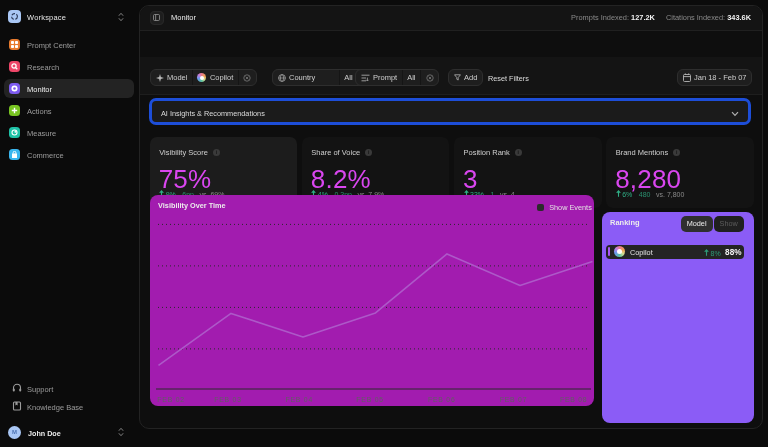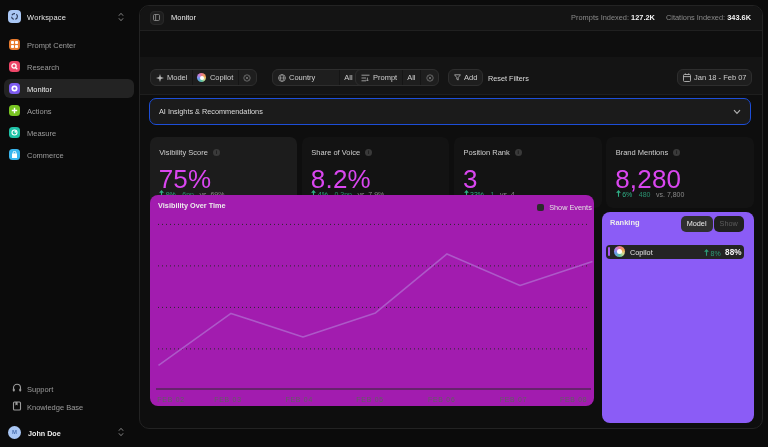--- a/index.html
+++ b/index.html
@@ -53,21 +53,21 @@
   .seg { display:flex; align-items:center; padding:0 4.5px; gap:3.5px; font-size:7.5px; color:#cecece; white-space:nowrap; }
   .seg + .seg { border-left:1px solid #151515; }
   .pillbtn { position:absolute; top:12px; height:17px; display:flex; align-items:center; gap:3.5px;
     background:#1e1e1e; border:1px solid #2e2e2e; border-radius:6px; padding:0 4.5px; font-size:7.5px; color:#cecece; white-space:nowrap; }
   .reset { position:absolute; top:17px; font-size:7.3px; color:#dedede; font-weight:500; white-space:nowrap; }
   .copilot-dot { width:9px; height:9px; border-radius:50%;
     background:conic-gradient(#e87a90 0deg, #f0a050 70deg, #d8e090 120deg, #58c0a0 180deg, #6a9af0 250deg, #c080e0 310deg, #e87a90 360deg); position:relative; }
   .copilot-dot:after { content:""; position:absolute; left:2.5px; top:2.5px; width:4px; height:4px; background:#fff; border-radius:50%; }
 
   .ibar { position:absolute; left:9px; top:92px; width:602px; height:26.5px; background:#1b1b1b;
-    border:1px solid #1d4ed8; border-radius:7px; }
+    border:3px solid #1d4ed8; border-radius:7px; }
   .ibar .txt { position:absolute; left:9px; top:7.5px; font-size:7.3px; color:#dcdcdc; font-weight:500; }
   .ibar svg { position:absolute; right:9px; top:10px; }
 
   .scard { position:absolute; top:131px; width:147.6px; height:70.5px; background:#131313; border-radius:7px; }
   .scard.sel { background:#1c1c1c; }
   .clabel { position:absolute; left:9.5px; top:11px; font-size:7.5px; color:#cfcfcf; font-weight:500;
     display:flex; align-items:center; gap:5px; white-space:nowrap; }
   .cinfo { width:7px; height:7px; border-radius:50%; background:#3a3a3a;
     color:#151515; font-size:5px; text-align:center; line-height:7px; font-weight:700; font-style:normal; }
   .cvalue { position:absolute; left:9px; top:27px; font-size:26px; color:#d946ef; font-weight:500; letter-spacing:.2px; }

